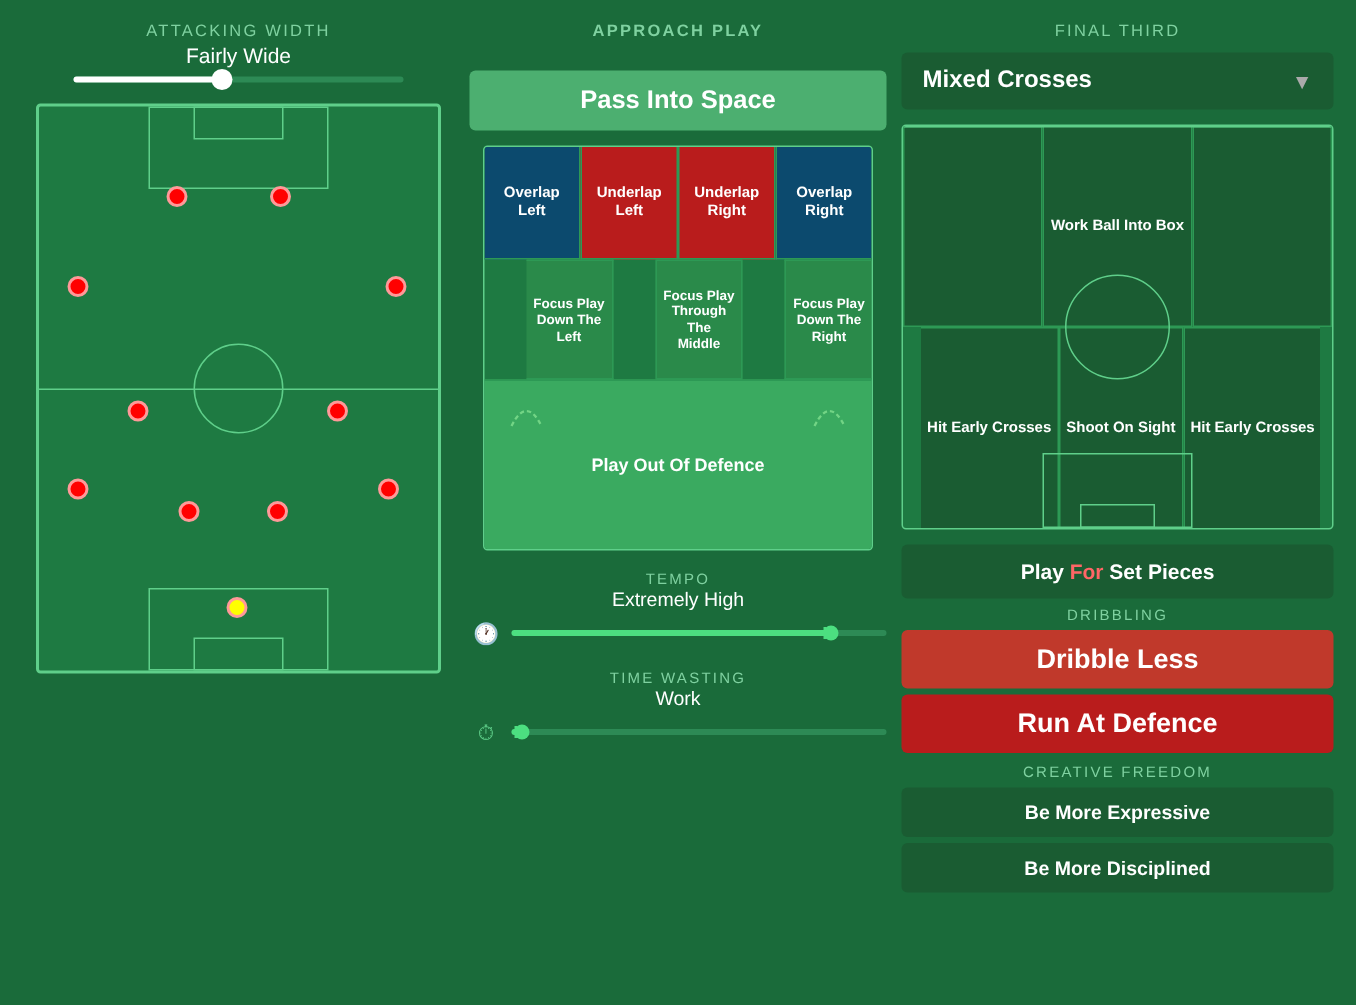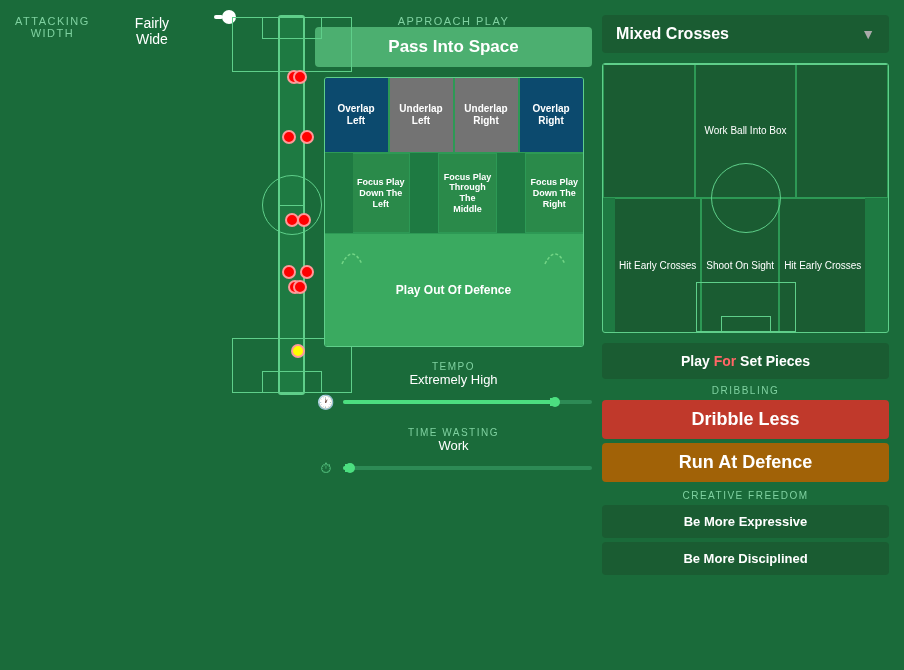--- a/index.html
+++ b/index.html
@@ -18,23 +18,22 @@
       gap: 10px;
       padding: 15px;
       width: 904px;
       height: 670px;
     }
 
     
     .left-panel {
       width: 290px;
       display: flex;
-      flex-direction: row;
-      align-items: flex-start;
-      gap: 45px;
+      flex-direction: column;
+      align-items: center;
     }
     .section-title {
       color: #7fd1a0;
       font-size: 11px;
       letter-spacing: 1.5px;
       text-transform: uppercase;
       text-align: center;
       margin-bottom: 2px;
     }
     .section-value {
@@ -154,21 +153,22 @@
       display: flex;
       flex-direction: column;
       align-items: center;
     }
     .approach-title {
       color: #7fd1a0;
       font-size: 11px;
       letter-spacing: 1.5px;
       text-transform: uppercase;
       text-align: center;
-      margin-bottom: 0;
+      margin-bottom: 20px;
+      font-weight: bold;
     }
     .pass-into-space-btn {
       background: #4caf70;
       color: white;
       font-size: 17px;
       font-weight: bold;
       padding: 10px 0;
       width: 100%;
       border: none;
       border-radius: 4px;
@@ -196,21 +196,21 @@
       font-size: 10px;
       font-weight: bold;
       color: white;
       border: 1px solid #2d9955;
       padding: 3px;
       line-height: 1.2;
       cursor: pointer;
     }
     .tactic-cell.dark-green { background: #0c4a6e; }
     .tactic-cell.medium-green { background: #2a8a4a; margin-left: 28px; }
-    .tactic-cell.brown { background: #737373; }
+    .tactic-cell.brown { background: #b91c1c; }
     .tactic-cell.light-green { background: #3aaa60; }
 
     .slider-section {
       width: 100%;
       margin-bottom: 14px;
     }
     .slider-label {
       color: #7fd1a0;
       font-size: 10px;
       letter-spacing: 1.5px;
@@ -308,21 +308,21 @@
       border-radius: 3px;
       position: relative;
       overflow: hidden;
       margin-bottom: 10px;
     }
     .right-tactic-cell {
       display: flex;
       align-items: center;
       justify-content: center;
       font-size: 10px;
-      font-weight: normal;
+      font-weight: bold;
       color: white;
       border: 1px solid #2d9955;
       padding: 4px;
       line-height: 1.2;
       cursor: pointer;
     }
     .right-tactic-cell.dark { background: #1a5c32; }
 
     .pitch-center-circle-right {
       width: 70px;
@@ -387,21 +387,21 @@
       border: none;
       border-radius: 4px;
       color: white;
       font-size: 18px;
       font-weight: bold;
       text-align: center;
       cursor: pointer;
       margin-bottom: 4px;
     }
     .dribble-btn.red { background: #c0392b; }
-    .dribble-btn.green { background: #a16207; }
+    .dribble-btn.green { background: #b91c1c; }
 
     .creative-label {
       color: #7fd1a0;
       font-size: 10px;
       letter-spacing: 1.5px;
       text-transform: uppercase;
       text-align: center;
       margin-bottom: 4px;
       margin-top: 4px;
     }
@@ -511,20 +511,21 @@
         <div class="slider-bar">
           <div class="slider-progress" style="width:3%;"></div>
           <div class="slider-thumb-small" style="left:1%;"></div>
           <div class="slider-tick" style="left:1%;"></div>
         </div>
       </div>
     </div>
   </div>
 
   <div class="right-panel">
+    <div class="final-third-title">FINAL THIRD</div>
     <button class="dropdown-btn">
       <span>Mixed Crosses</span>
       <span class="dropdown-arrow">▼</span>
     </button>
 
     <div class="right-pitch">
 
       <div style="position:absolute; top:0; left:0; width:100%; height:50%; display:flex;">
         <div style="flex:1; background:#1a5c32; border:1px solid #2d9955;"></div>
         <div class="right-tactic-cell dark" style="flex:1; border-top:none; font-size:10px;">Work Ball Into Box</div>

